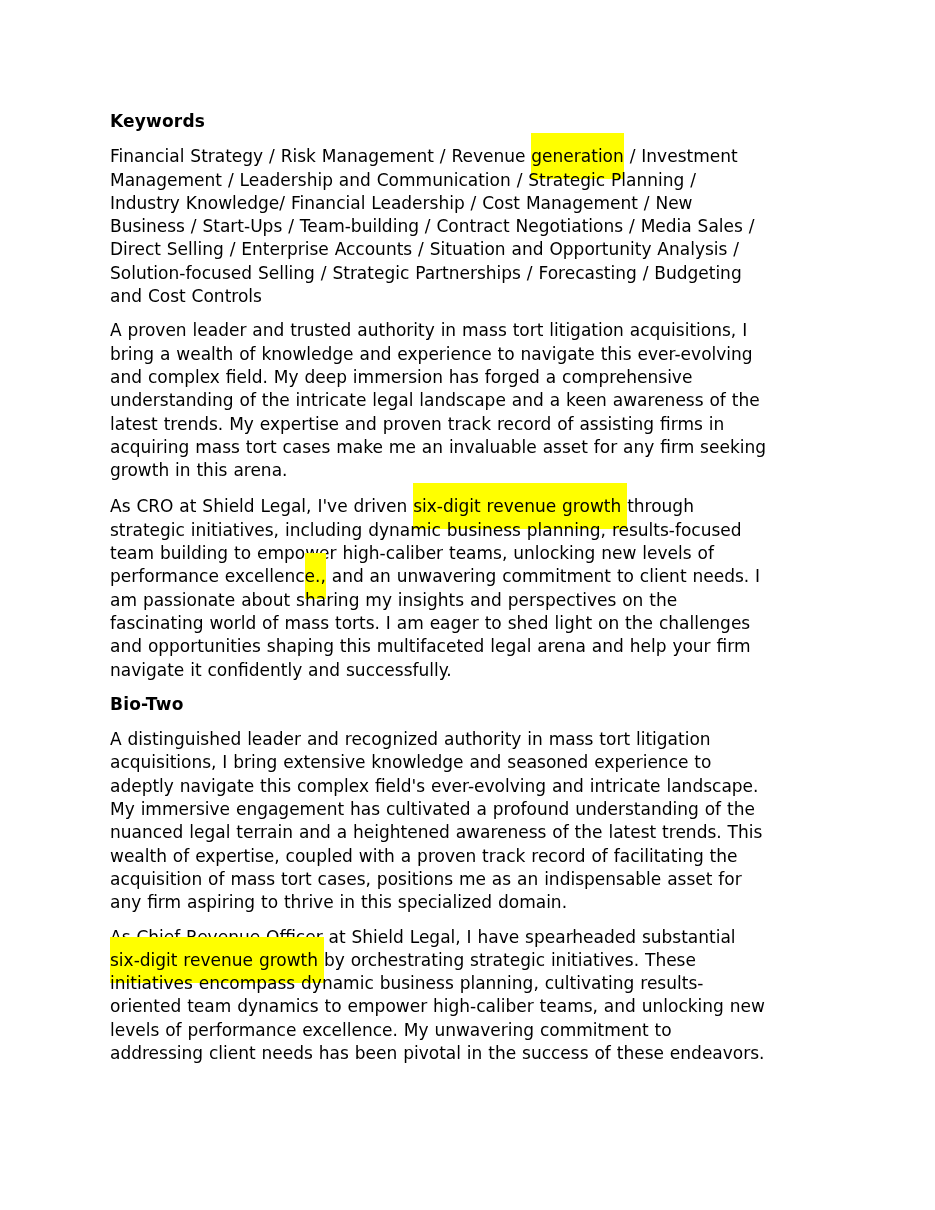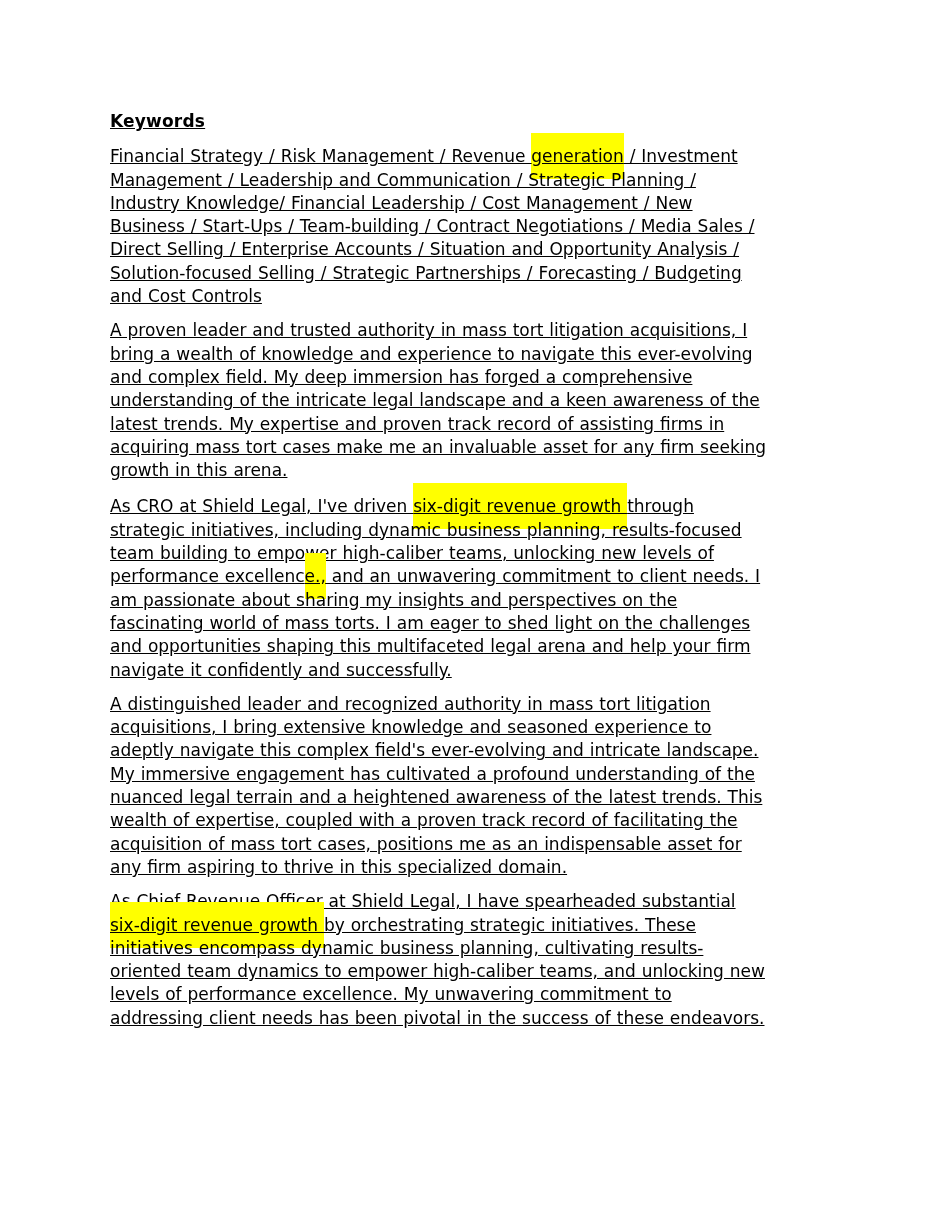--- a/index.html
+++ b/index.html
@@ -12,21 +12,20 @@
     background: var(--paper);
     overflow: hidden;
     font-family: "DejaVu Sans", "Liberation Sans", sans-serif;
   }
   .page {
     width: 877px;
     min-height: 1210px;
     padding: 110px 109px 40px 110px;
     background: var(--paper);
     color: var(--ink);
-    text-decoration: underline;
   }
   .section-heading {
     font-size: 17px;
     line-height: 23.3px;
     font-weight: bold;
     margin: 11px 0 12px 0;
     letter-spacing: 0.2px;
   }
   .section-heading:first-of-type { margin-top: 0; }
   .paragraph {
@@ -43,15 +42,16 @@
   }
 </style>
 </head>
 <body>
 
 <div class="page">
     <h3 class="section-heading">Keywords</h3>
     <p class="paragraph"><span>Financial Strategy / Risk Management / Revenue </span><mark>generation</mark><span> / Investment Management / Leadership and Communication / Strategic Planning / Industry Knowledge/ Financial Leadership / Cost Management / New Business / Start-Ups / Team-building / Contract Negotiations / Media Sales / Direct Selling / Enterprise Accounts / Situation and Opportunity Analysis / Solution-focused Selling / Strategic Partnerships / Forecasting / Budgeting and Cost Controls</span></p>
     <p class="paragraph"><span>A proven leader and trusted authority in mass tort litigation acquisitions, I bring a wealth of knowledge and experience to navigate this ever-evolving and complex field. My deep immersion has forged a comprehensive understanding of the intricate legal landscape and a keen awareness of the latest trends. My expertise and proven track record of assisting firms in acquiring mass tort cases make me an invaluable asset for any firm seeking growth in this arena.</span></p>
     <p class="paragraph blank-line-before"><span>As CRO at Shield Legal, I've driven </span><mark>six-digit revenue growth </mark><span>through strategic initiatives, including dynamic business planning, results-focused team building to empower high-caliber teams, unlocking new levels of performance excellenc</span><mark>e.,</mark><span> and an unwavering commitment to client needs. I am passionate about sharing my insights and perspectives on the fascinating world of mass torts. I am eager to shed light on the challenges and opportunities shaping this multifaceted legal arena and help your firm navigate it confidently and successfully.</span></p>
+    <h3 class="section-heading">Bio-Two</h3>
     <p class="paragraph"><span>A distinguished leader and recognized authority in mass tort litigation acquisitions, I bring extensive knowledge and seasoned experience to adeptly navigate this complex field's ever-evolving and intricate landscape. My immersive engagement has cultivated a profound understanding of the nuanced legal terrain and a heightened awareness of the latest trends. This wealth of expertise, coupled with a proven track record of facilitating the acquisition of mass tort cases, positions me as an indispensable asset for any firm aspiring to thrive in this specialized domain.</span></p>
     <p class="paragraph"><span>As Chief Revenue Officer at Shield Legal, I have spearheaded substantial </span><mark>six-digit revenue growth </mark><span>by orchestrating strategic initiatives. These initiatives encompass dynamic business planning, cultivating results-oriented team dynamics to empower high-caliber teams, and unlocking new levels of performance excellence. My unwavering commitment to addressing client needs has been pivotal in the success of these endeavors.</span></p>
   </div>
 
 </body></html>

